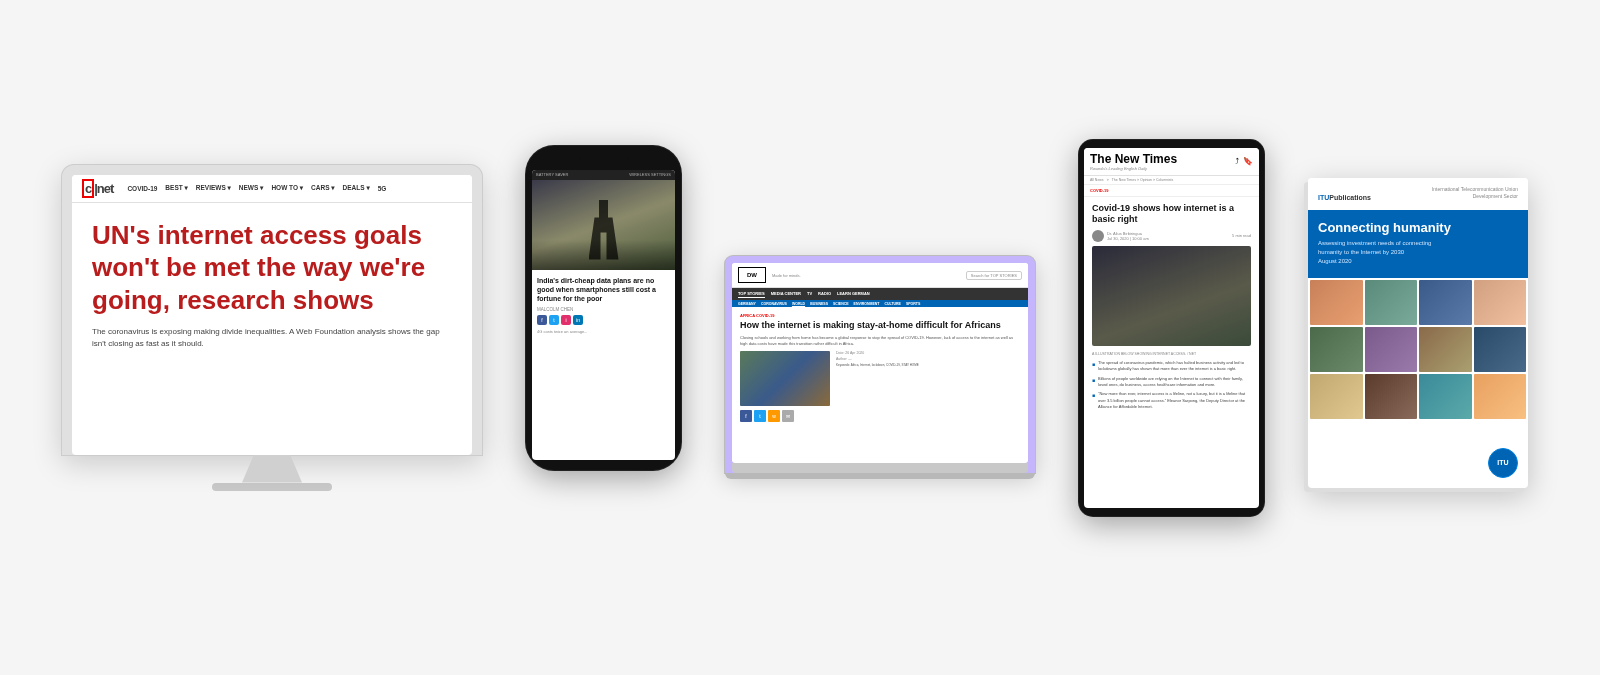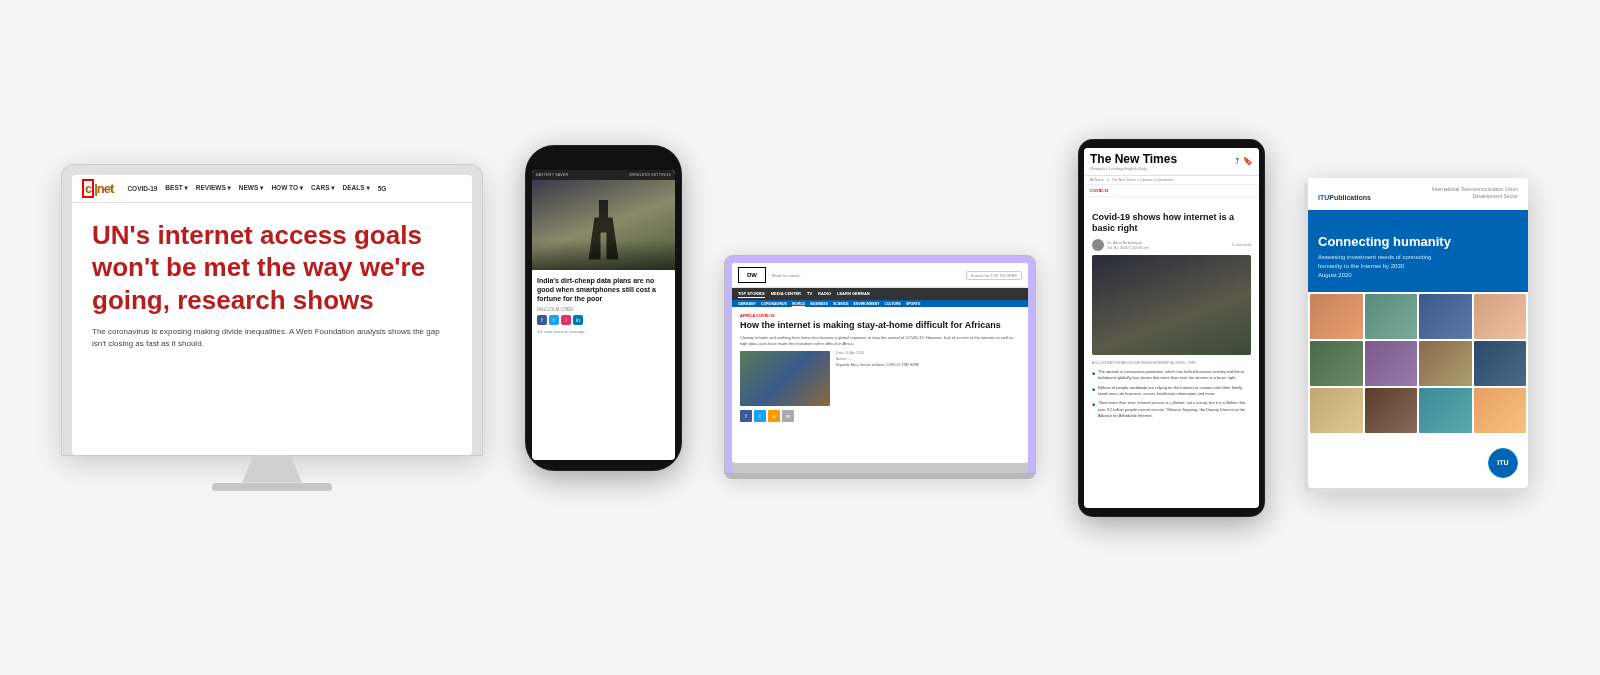--- a/index.html
+++ b/index.html
@@ -72,21 +72,21 @@
       padding: 6px 10px;
       display: flex;
       align-items: center;
       gap: 8px;
       font-size: 7px;
     }
 
     .cnet-logo {
       font-size: 13px;
       font-weight: 900;
-      color: #a16207;
+      color: #404040;
       letter-spacing: -1px;
       margin-right: 6px;
     }
 
     .cnet-logo span {
       border: 2px solid #e00;
       padding: 0 1px;
     }
 
     .cnet-nav-item {
@@ -411,21 +411,20 @@
     .nt-tag {
       font-size: 4px;
       color: #e00;
       font-weight: bold;
       padding: 3px 6px;
       border-bottom: 1px solid #eee;
     }
 
     .nt-body {
       padding: 6px 8px;
-      margin-top: 9px;
     }
 
     .nt-headline {
       font-size: 9px;
       font-weight: 900;
       color: #111;
       line-height: 1.3;
       margin-bottom: 4px;
     }
 
@@ -502,21 +501,21 @@
 
     .book-org {
       font-size: 5px;
       color: #888;
       text-align: right;
       line-height: 1.4;
     }
 
     .book-blue-section {
       background: #0064b4;
-      padding: 24px 10px 12px;
+      padding: 10px 10px 12px;
     }
 
     .book-title {
       font-size: 13px;
       font-weight: 900;
       color: #fff;
       margin-bottom: 4px;
       line-height: 1.2;
     }
 

